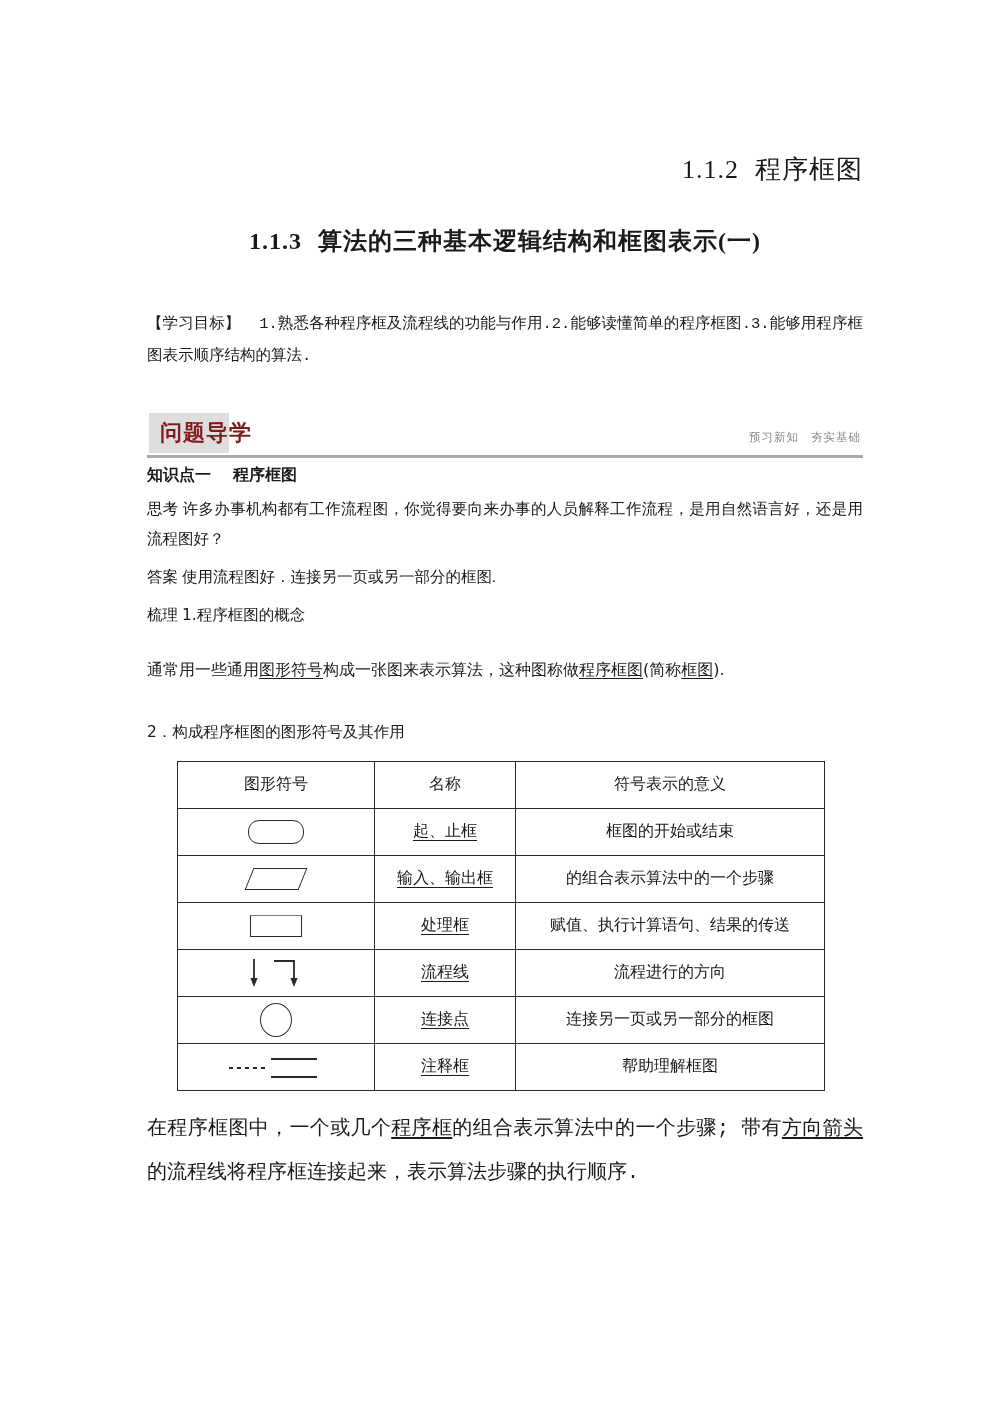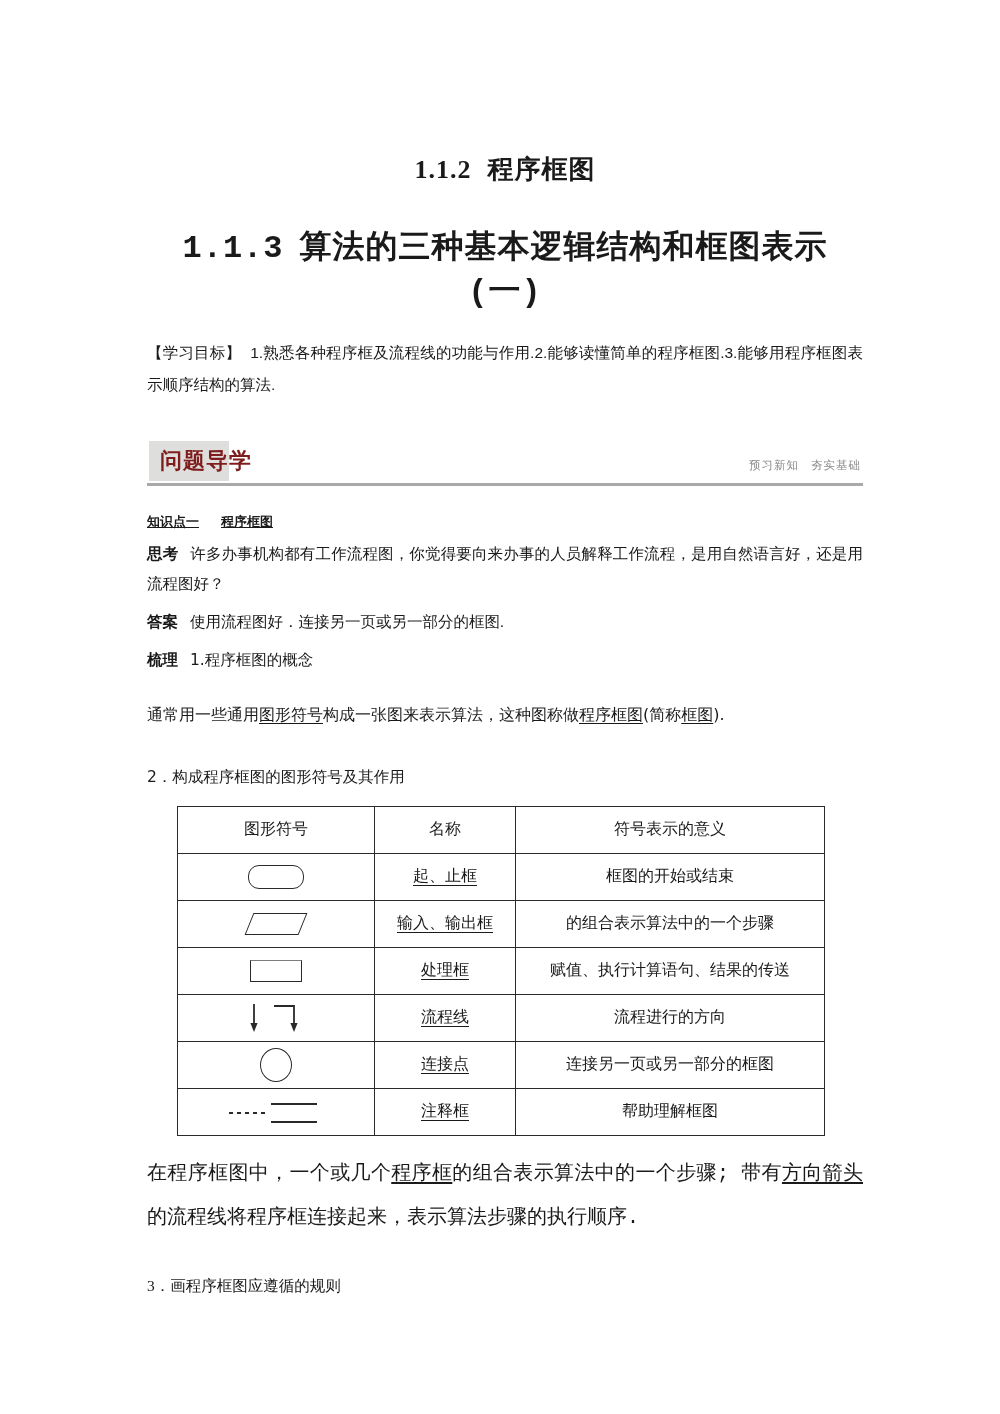--- a/index.html
+++ b/index.html
@@ -25,45 +25,45 @@
   }
   .content {
     position: absolute;
     left: 147px;
     top: 0;
     width: 716px;
   }
 
   
   .title-main {
-    text-align: center;
+    text-align: right;
     font-size: 26px;
-    font-weight: bold;
+    font-weight: normal;
     letter-spacing: 1px;
     margin-top: 152px;
     font-family: "Liberation Serif", "DejaVu Serif", serif;
   }
   .title-main .num { margin-right: 16px; }
   .title-sub {
     text-align: center;
-    font-size: 32px;
+    font-size: 24px;
     font-weight: bold;
     letter-spacing: 1px;
     margin-top: 38px;
-    font-family: Liberation Mono, monospace;
+    font-family: Liberation Serif, serif;
   }
   .title-sub .num { margin-right: 16px; }
 
   
   .objectives {
-    margin-top: 24px;
+    margin-top: 52px;
     font-size: 15.5px;
     line-height: 2.05;
     text-align: justify;
-    font-family: Liberation Sans, sans-serif;
+    font-family: Liberation Mono, monospace;
   }
   .objectives .lead { font-weight: normal; }
 
   
   .section-bar {
     margin-top: 40px;
     position: relative;
     height: 46px;
   }
   .section-bar .swatch {
@@ -98,39 +98,38 @@
     position: absolute;
     left: 0;
     right: 0;
     bottom: 1px;
     height: 3px;
     background: #a9a9a9;
   }
 
   
   .kp-head {
-    margin-top: 26px;
-    font-size: 13px;
+    margin-top: 6px;
+    font-size: 16px;
     font-family: "DejaVu Sans", "Liberation Sans", sans-serif;
     font-weight: bold;
-    text-decoration: underline;
   }
   .kp-head .kp-name { margin-left: 22px; }
 
   .qa-line {
     margin-top: 8px;
     font-size: 15.5px;
     line-height: 1.95;
     text-align: justify;
     font-family: "Liberation Serif", "DejaVu Serif", serif;
   }
   .qa-line .lbl {
-    font-weight: bold;
-    font-family: "DejaVu Sans", "Liberation Sans", sans-serif;
-    margin-right: 12px;
+    font-weight: normal;
+    font-family: "DejaVu Sans", "Liberation Sans", sans-serif;
+    margin-right: 4px;
   }
   .sans-body {
     font-family: "DejaVu Sans", "Liberation Sans", sans-serif;
   }
   .para-sans {
     margin-top: 25px;
     font-size: 16px;
     line-height: 1.9;
     font-family: "DejaVu Sans", "Liberation Sans", sans-serif;
     text-align: justify;
@@ -340,17 +339,16 @@
           <td class="c2 name-cell"><u>注释框</u></td>
           <td class="c3">帮助理解框图</td>
         </tr>
       </tbody>
     </table>
 
     <div class="para-serif">
       <span>在程序框图中，一个或几个</span><u class="ul">程序框</u><span>的组合表示算法中的一个步骤; 带有</span><u class="ul">方向箭头</u><span>的流程线将程序框连接起来，表示算法步骤的执行顺序.</span>
     </div>
 
-    <div class="numbered">3．画程序框图应遵循的规则</div>
 
     <div class="tail-space"></div>
   </div>
 </div>
 
 </body></html>

